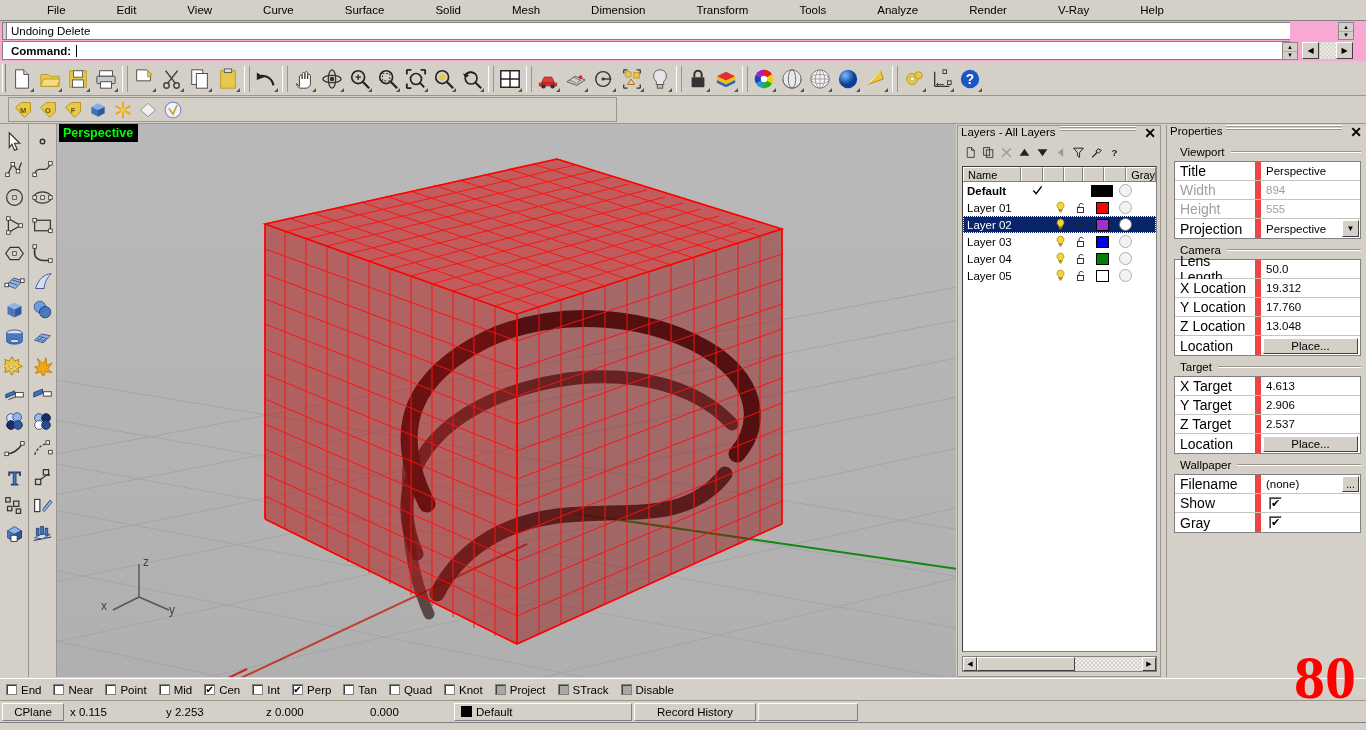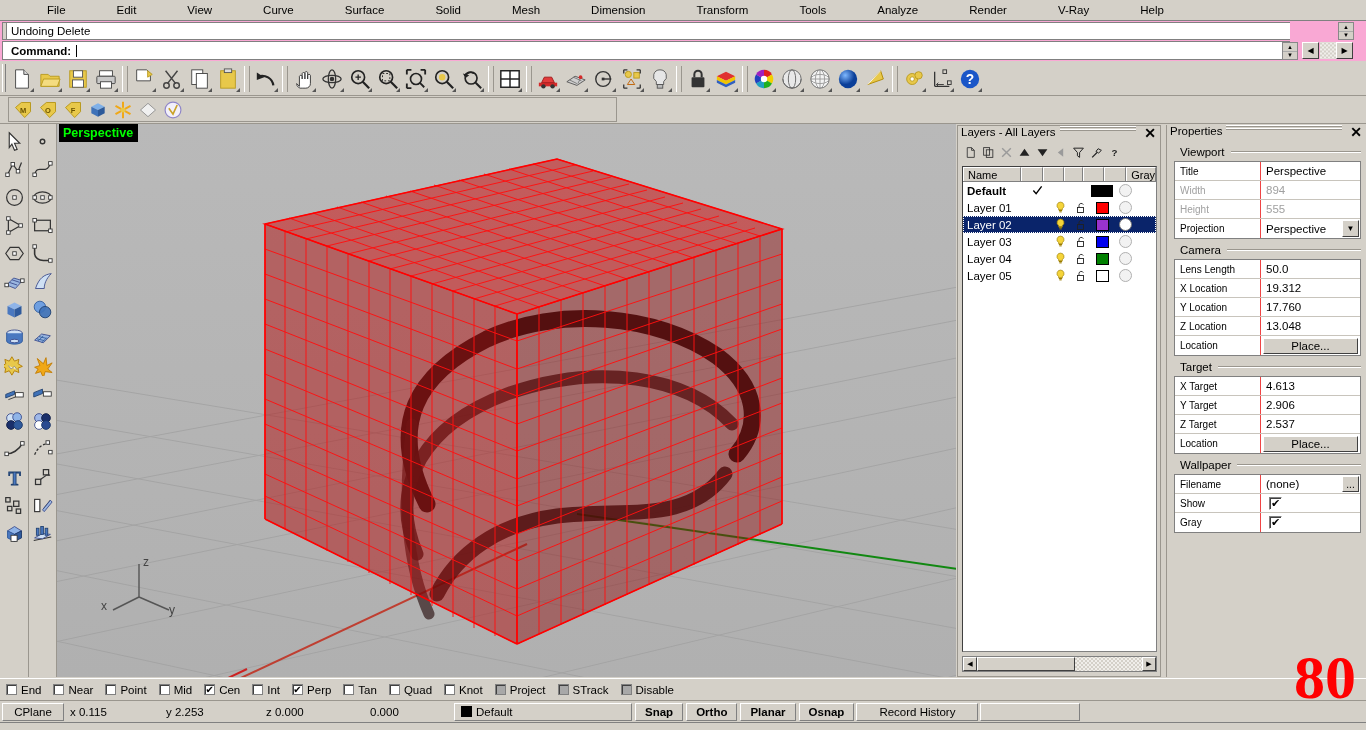--- a/index.html
+++ b/index.html
@@ -144,21 +144,21 @@
   .props-panel {
     position:absolute; left:1166px; top:125px; width:200px; height:552px;
     background:#d4d0c8; border-left:1px solid #9a968e;
   }
   .prop-group { font-size:11.5px; display:flex; align-items:center; padding-left:5px; height:15px; margin-top:3px;margin-left:8px;}
   .pg-rule { flex:1; height:2px; background:#9a968e; margin:0 5px 0 6px; border-bottom:1px solid #fff;}
   .prop-table { margin:2px 5px 0 7px; border:1px solid #808080; background:#fff; }
   .prow { display:flex; height:19px; border-bottom:1px solid #c8c4bc; }
   .prow:last-child { border-bottom:none; }
   .pkey { width:86px; padding-left:5px; display:flex; align-items:center;
-          font-size:10px; border-right:1px solid #ef4444; background:#fff; }
+          font-size:14px; border-right:6px solid #ef4444; background:#fff; }
   .pkey.dim { color:#a0a0a0; }
   .pval { flex:1; padding-left:5px; display:flex; align-items:center; font-size:11.5px; background:#fff; }
   .pval.dim { color:#a0a0a0; }
   .pval.btnrow { padding:1px 2px;text-align:right; }
   .pbtn { width:100%; height:16px; background:#d4d0c8; border:1px solid #fff;
           border-right-color:#404040; border-bottom-color:#404040;
           display:flex;align-items:center;justify-content:center;font-size:11.5px;}
   .pcombo-arrow { width:17px; height:17px; background:#d4d0c8; border:1px solid #fff;
           border-right-color:#404040; border-bottom-color:#404040;
           display:flex;align-items:center;justify-content:center;font-size:8px; margin:1px;}
@@ -1366,26 +1366,20 @@
   <div class="status-bar">
     <div class="sb-cell" style="width:62px; justify-content:center;">CPlane</div>
     <div class="sb-flat" style="width:96px">x 0.115</div>
     <div class="sb-flat" style="width:100px">y 2.253</div>
     <div class="sb-flat" style="width:104px">z 0.000</div>
     <div class="sb-flat" style="width:88px">0.000</div>
     <div class="sb-cell" style="width:178px;">
       <span class="layer-swatch"></span>
       <span>Default</span>
     </div>
-    <div id="sbbuttons" style="display:flex;align-items:center;">
-        <div class="sb-btn">Snap</div>
-        <div class="sb-btn">Ortho</div>
-        <div class="sb-btn">Planar</div>
-        <div class="sb-btn">Osnap</div>
-      </div>
     <div class="sb-cell" style="width:122px; justify-content:center;">Record History</div>
     <div class="sb-cell" style="width:100px;"></div>
   </div>
 
   <div class="taskbar"></div>
 
   <div class="red80" style="color: rgb(255, 0, 0);">80</div>
 </div>
 
 </body></html>

